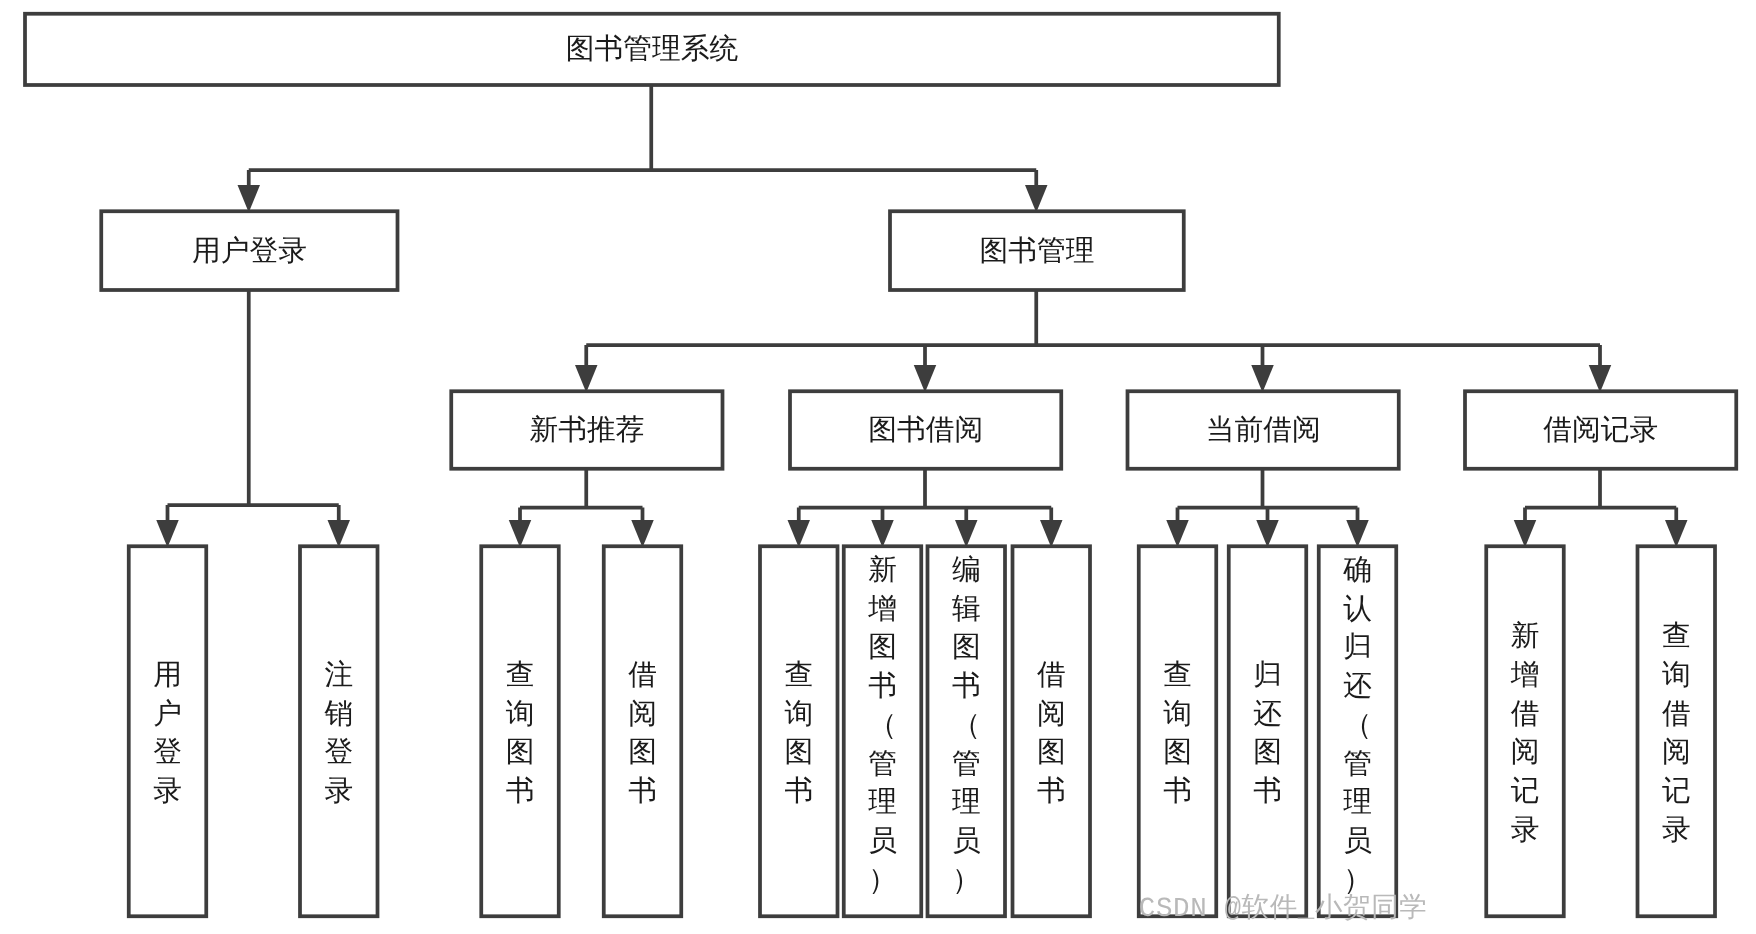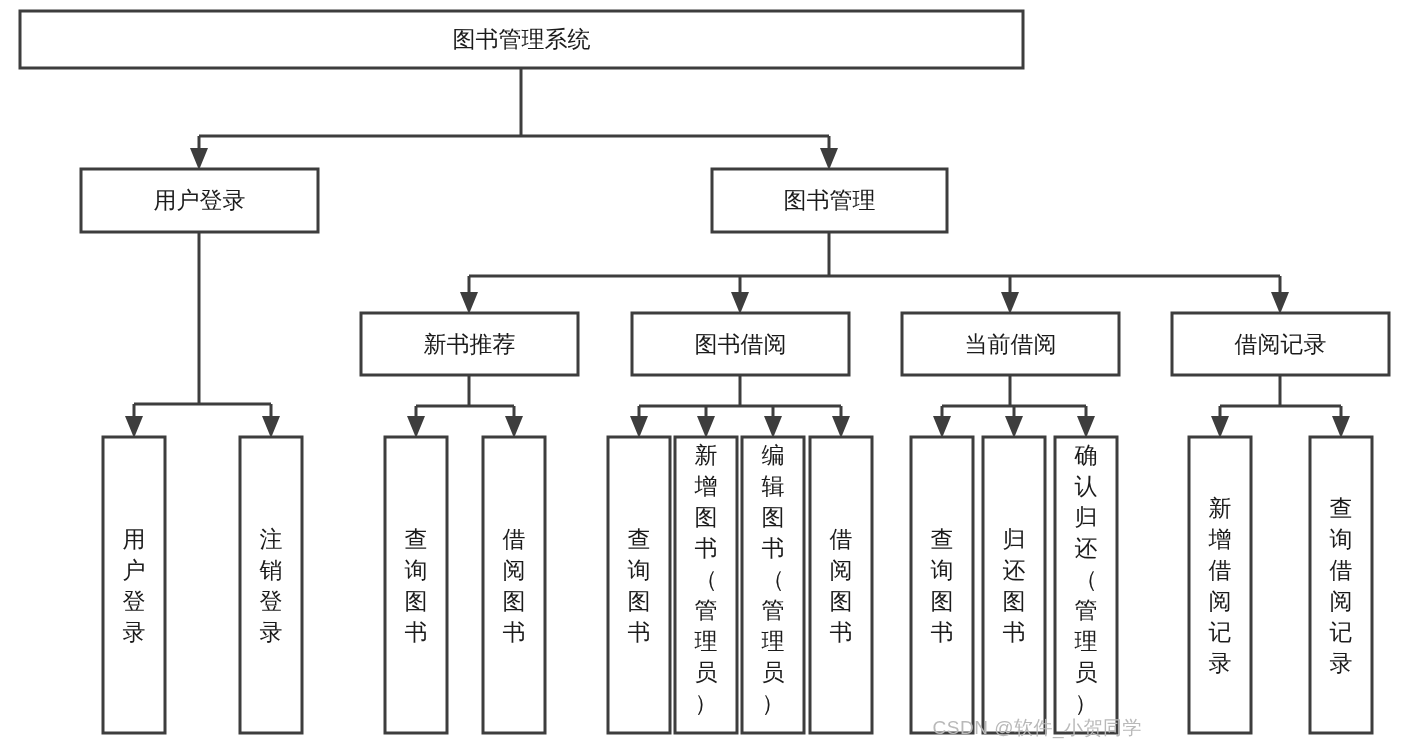--- a/index.html
+++ b/index.html
@@ -58,22 +58,22 @@
   .node-label-vertical {
     fill: #1b1b1b;
     font-family: "DejaVu Sans", "Liberation Sans", sans-serif;
     font-size: 23px;
     text-anchor: middle;
   }
   .watermark-text {
     position: absolute;
     right: 8px;
     bottom: 6px;
-    font-family: Liberation Sans, sans-serif;
-    font-size: 19px;
+    font-family: Liberation Mono, monospace;
+    font-size: 22px;
     color: #b9b9b9;
     white-space: nowrap;
     letter-spacing: 0.5px;
     user-select: none;
   }
 </style>
 </head>
 <body>
 
 <div id="diagram-root">

